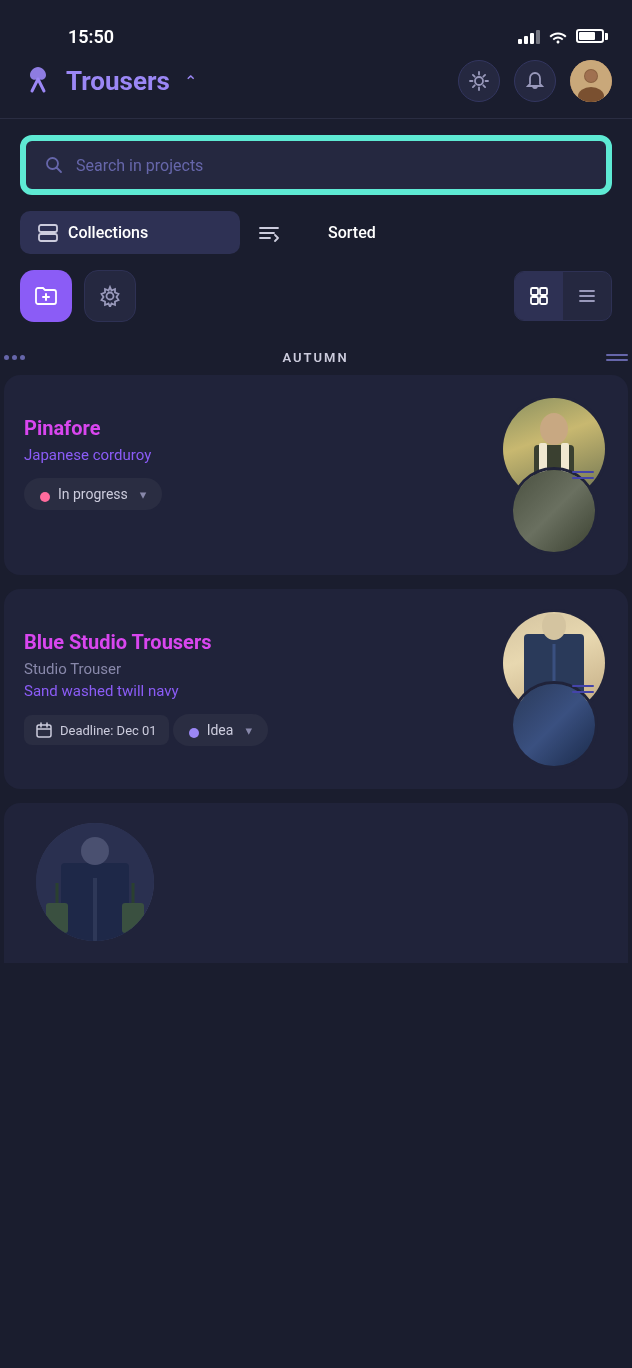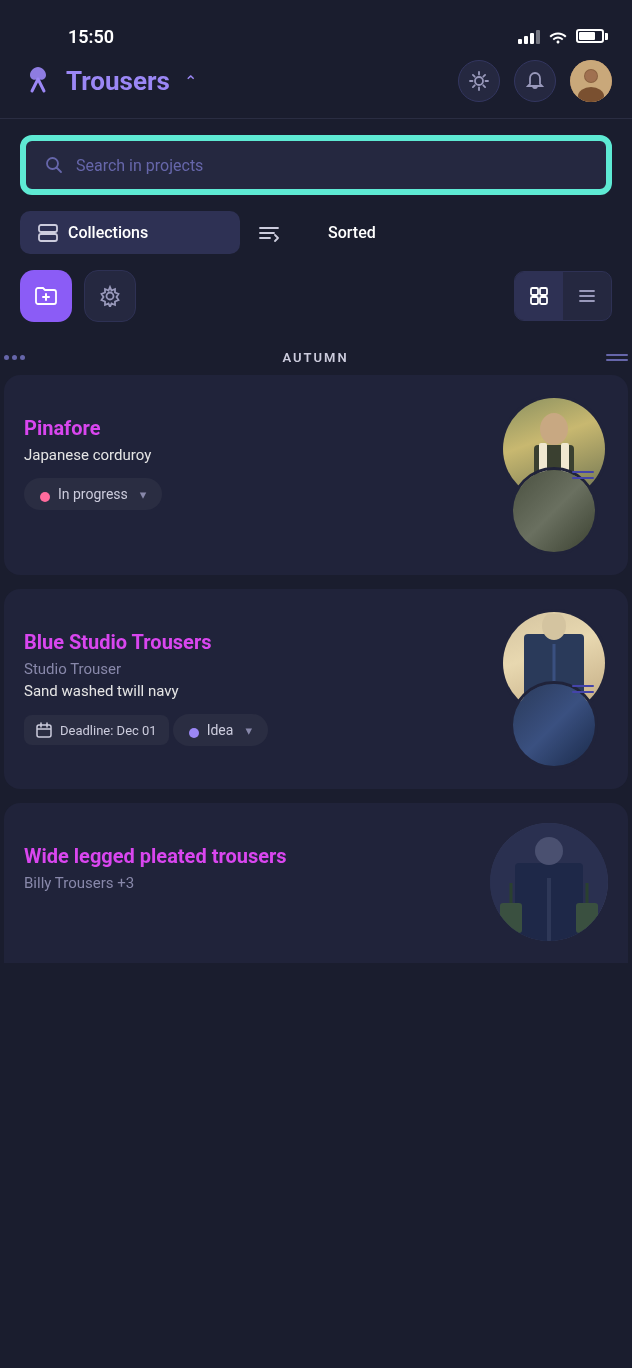--- a/index.html
+++ b/index.html
@@ -327,21 +327,21 @@
       margin-bottom: 6px;
       margin-top: 21px;
     }
     .card-subtitle {
       font-size: 15px;
       color: #8888aa;
       margin-bottom: 4px;
     }
     .card-material {
       font-size: 15px;
-      color: #e5e5e5;
+      color: #8b5cf6;
       margin-bottom: 14px;
     }
     .card-deadline {
       display: inline-flex;
       align-items: center;
       gap: 8px;
       background: #2a2d42;
       border-radius: 8px;
       padding: 7px 12px;
       margin-bottom: 14px;
@@ -696,24 +696,20 @@
         <div class="card-drag">
           <div class="drag-line"></div>
           <div class="drag-line"></div>
         </div>
       </div>
     </div>
   </div>
 
   <div class="partial-card project-card">
     <div class="card-content">
-      <div class="card-info">
-        <div class="card-title">Wide legged pleated trousers</div>
-        <div class="card-subtitle">Billy Trousers +3</div>
-      </div>
       <div class="partial-images">
         <div class="img-circle-single">
           <div class="img-wide-person">
             <svg width="118" height="118" viewBox="0 0 118 118">
               <circle cx="59" cy="59" r="59" fill="#2a3050"></circle>
               <rect x="25" y="40" width="68" height="80" rx="4" fill="#1e2848"></rect>
               <line x1="59" y1="55" x2="59" y2="118" stroke="#2e3858" stroke-width="4"></line>
               <circle cx="59" cy="28" rx="16" ry="18" fill="#3a4060"></circle>
               <circle cx="59" cy="28" r="14" fill="#4a5070"></circle>
 

